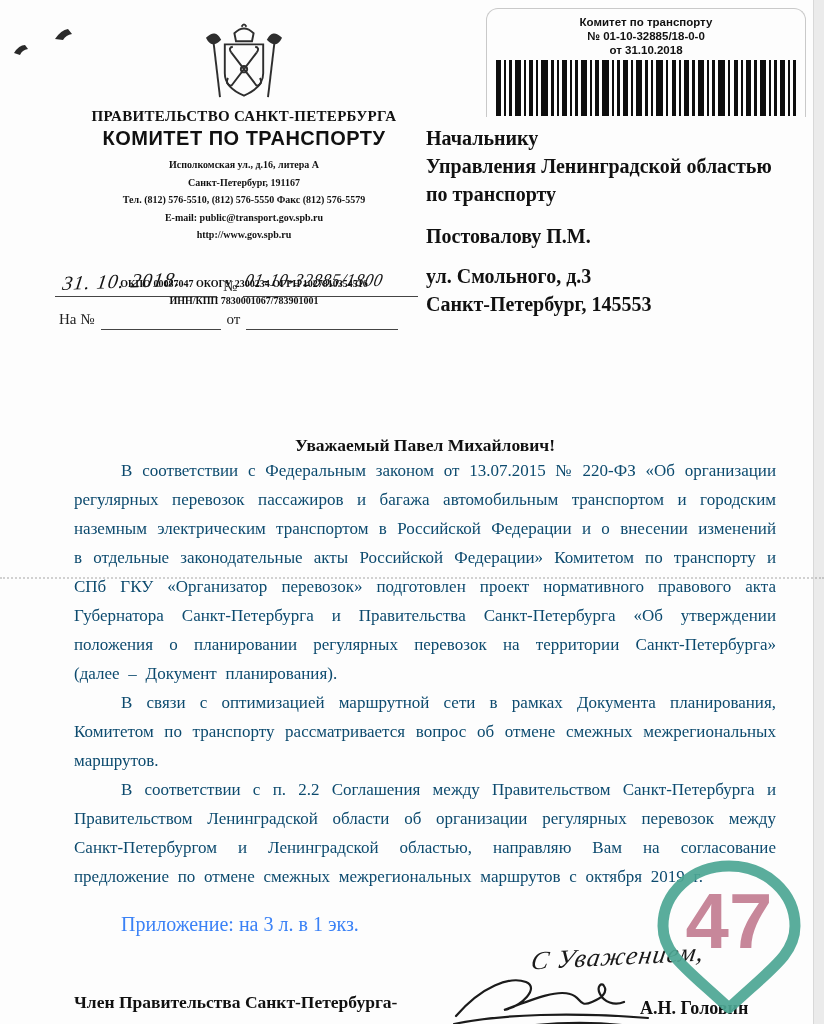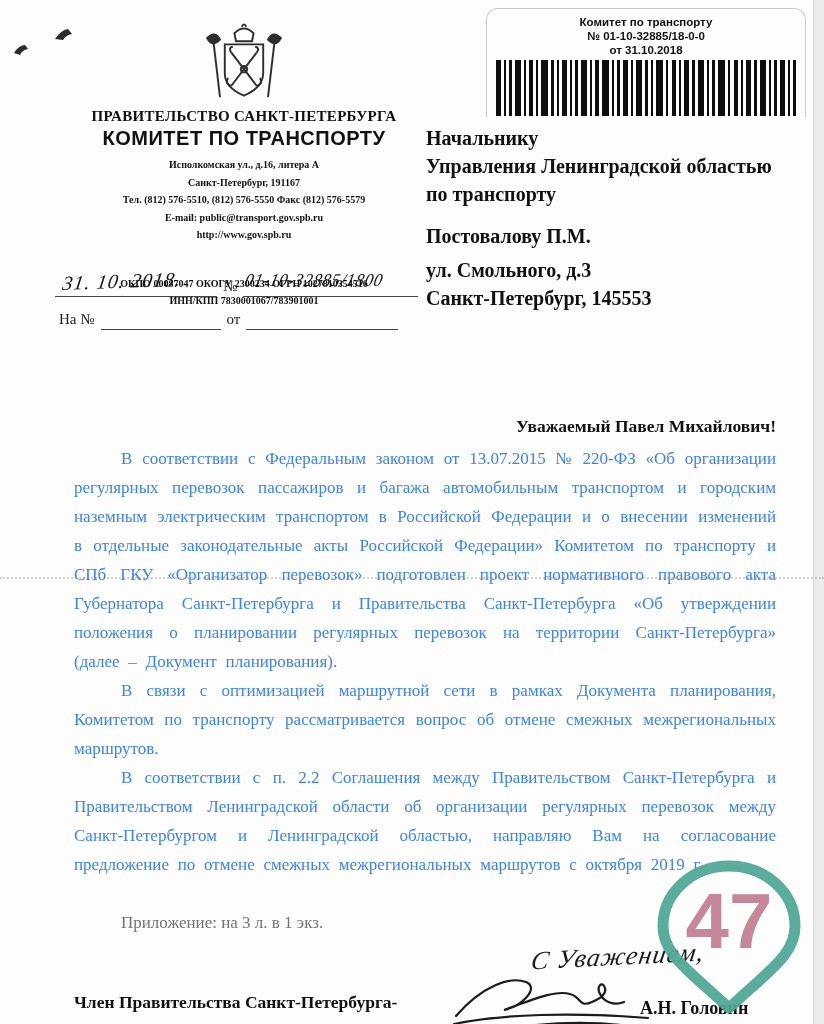--- a/index.html
+++ b/index.html
@@ -61,40 +61,40 @@
   .hw-date{font-size:20px;padding-left:8px;}
   .hw-num{font-size:18px;transform:skewX(-12deg) scaleX(.92);transform-origin:left bottom;}
   .ref-label{display:inline-block;padding:0 6px 2px 6px;vertical-align:bottom;}
 
   
   .addressee{
     position:absolute;left:426px;top:124px;width:370px;
     font-weight:bold;font-size:20px;line-height:28px;color:#111;
   }
   .addr-name{margin-top:14px;}
-  .addr-street{margin-top:6px;}
+  .addr-street{margin-top:12px;}
 
   
   .salutation{
-    position:absolute;left:74px;top:416px;width:702px;
-    text-align:right;font-weight:bold;font-size:17.5px;color:#111;
+    position:absolute;left:74px;top:435px;width:702px;
+    text-align:center;font-weight:bold;font-size:17.5px;color:#111;
   }
   .body-text{
-    position:absolute;left:74px;top:444px;width:702px;
-    font-size:17px;line-height:29px;color:#3b82f6;
+    position:absolute;left:74px;top:456px;width:702px;
+    font-size:17px;line-height:29px;color:#0c4a6e;
   }
   .body-text p{
     margin:0;text-indent:47px;text-align:justify;word-spacing:4.5px;
   }
   .artifact-line{
     position:absolute;left:0;top:577px;width:824px;height:0;
     border-top:2px dotted rgba(110,110,110,.30);
   }
   .attachment{
-    position:absolute;left:121px;top:913px;font-size:17px;color:#737373;
+    position:absolute;left:121px;top:913px;font-size:20px;color:#3b82f6;
   }
 
   
   .closing{
     position:absolute;left:532px;top:942px;
     font-size:26px;font-style:italic;color:#1a1a1a;
     transform:skewX(-12deg) rotate(-3deg);letter-spacing:1px;
   }
   .signature{position:absolute;left:452px;top:972px;}
   .signer-title{

